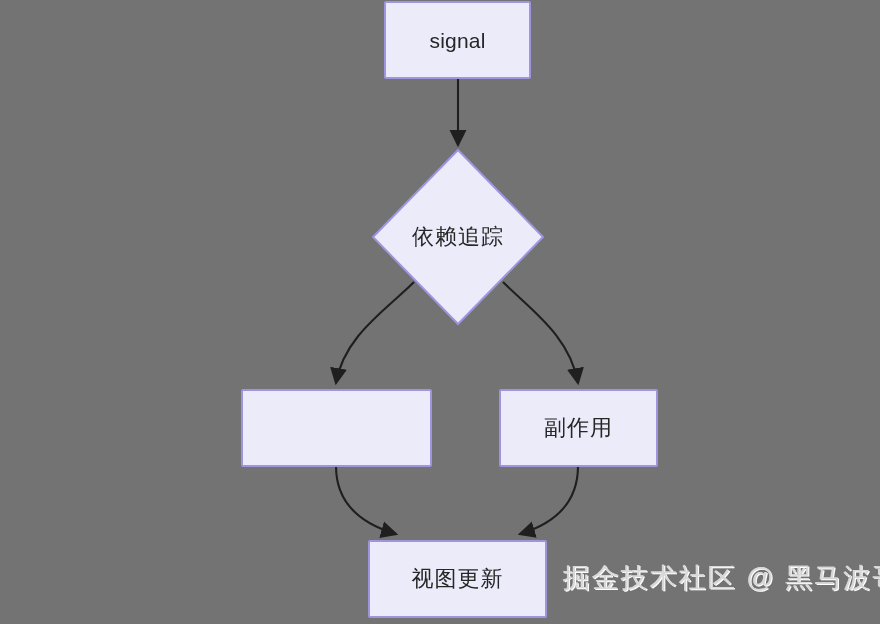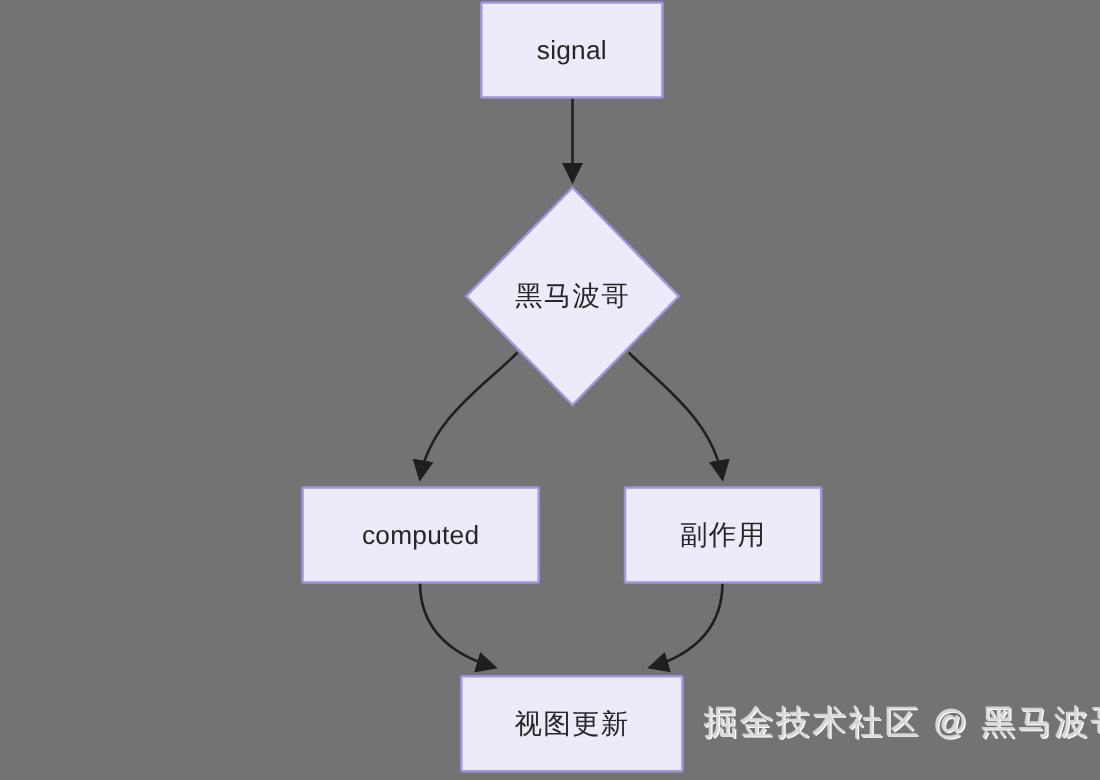--- a/index.html
+++ b/index.html
@@ -84,23 +84,22 @@
       <rect x="242" y="390" width="189" height="76" rx="1" ry="1" fill="#ecebfa" stroke="#9f95de" stroke-width="2"></rect>
 
       <rect x="500" y="390" width="157" height="76" rx="1" ry="1" fill="#ecebfa" stroke="#9f95de" stroke-width="2"></rect>
 
       <rect x="369" y="541" width="177" height="76" rx="1" ry="1" fill="#ecebfa" stroke="#9f95de" stroke-width="2"></rect>
     </g>
   </svg>
 
   <div class="node-label" style="left:385px; top:2px; width:145px; height:76px;">signal</div>
 
-  <div class="node-label cjk" style="left:373px; top:200px; width:170px; height:74px;">黑马波哥</div>
+  <div class="node-label cjk" style="left:373px; top:200px; width:170px; height:74px;">依赖追踪</div>
 
-  <div class="node-label" style="left:242px; top:390px; width:189px; height:76px;">computed</div>
 
   <div class="node-label cjk" style="left:500px; top:390px; width:157px; height:76px;">副作用</div>
 
   <div class="node-label cjk" style="left:369px; top:541px; width:177px; height:76px;">视图更新</div>
 
   <div class="watermark">掘金技术社区 @ 黑马波哥</div>
 
 </div>
 
 </body></html>

